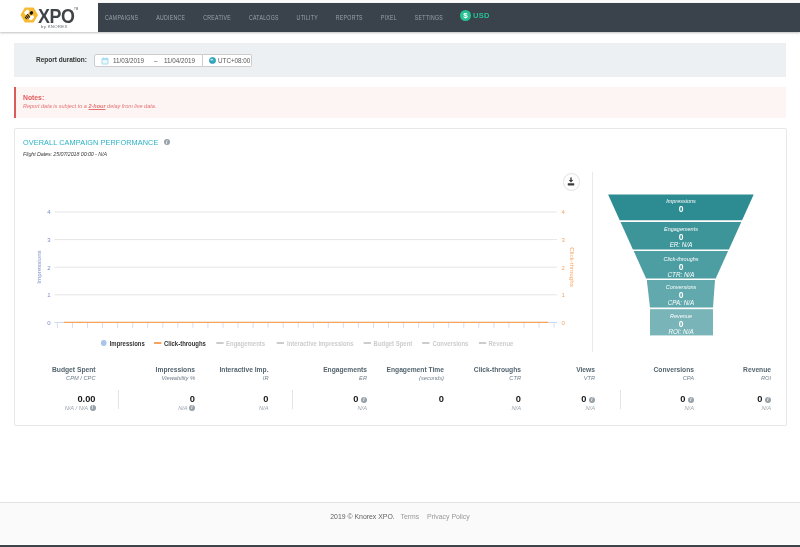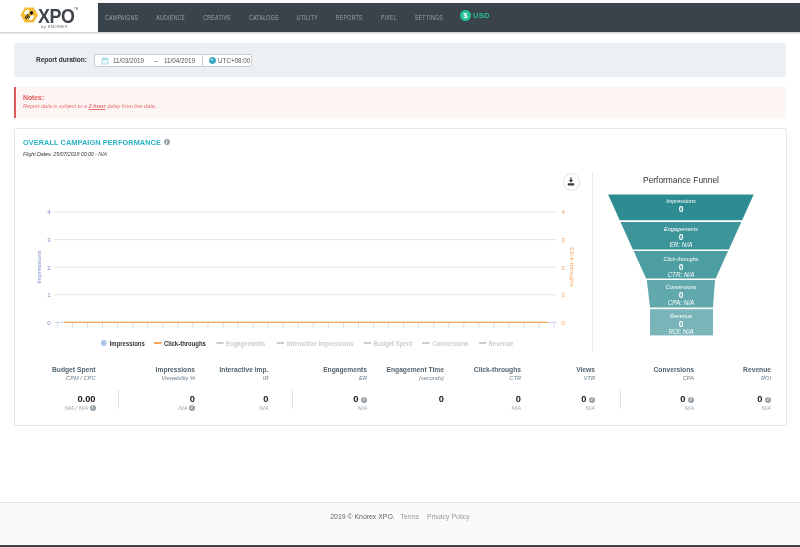--- a/index.html
+++ b/index.html
@@ -70,21 +70,21 @@
     <path d="M8 .5a7.5 7.5 0 0 0 0 15 7.5 7.5 0 0 0 0-15zm0 2a5.5 5.5 0 0 1 0 11z" fill="#2a93a8" opacity="0.5"></path>
     <ellipse cx="6" cy="6" rx="3" ry="2.2" fill="#e8f6f9" opacity="0.85"></ellipse>
   </svg>
   <div class="abs" style="left:218px;top:57px;font-size:6.3px;color:#555;">UTC+08:00</div>
 
   <div class="abs" style="left:14px;top:86.7px;width:772px;height:31px;background:#fdf4f4;border-left:2.5px solid #dd5a5a;"></div>
   <div class="abs" style="left:23px;top:93.5px;font-size:6.8px;font-weight:bold;color:#e35c5c;">Notes:</div>
   <div class="abs" style="left:23px;top:102.5px;font-size:5.5px;font-style:italic;color:#e57272;">Report data is subject to a <span style="font-weight:bold;text-decoration:underline;">2-hour</span> delay from live data.</div>
 
   <div class="abs" style="left:14px;top:128px;width:772.7px;height:298px;background:#fff;border:1px solid #e7e7e7;border-radius:2px;"></div>
-  <div class="abs" style="left:23px;top:138px;font-size:7.3px;font-weight:bold;color:#29b2c4;letter-spacing:0.1px;text-align:center;">OVERALL CAMPAIGN PERFORMANCE</div>
+  <div class="abs" style="left:23px;top:138px;font-size:7.3px;font-weight:normal;color:#29b2c4;letter-spacing:0.1px;text-align:center;">OVERALL CAMPAIGN PERFORMANCE</div>
   <div class="abs" style="left:163.5px;top:138.5px;width:6.5px;height:6.5px;border-radius:50%;background:#97a1a8;color:#fff;font-size:5px;font-weight:bold;font-style:italic;text-align:center;line-height:6.5px;">i</div>
   <div class="abs" style="left:23px;top:151px;font-size:5.4px;letter-spacing:-0.1px;font-style:italic;color:#3c3c3c;">Flight Dates: 25/07/2018 00:00 - N/A</div>
 
   <div class="abs" style="left:592px;top:172px;width:1px;height:180px;background:#e9e9e9;"></div>
 
 
   <div class="abs" style="left:562.5px;top:173px;width:17.5px;height:17.5px;border-radius:50%;background:#fdfdfd;border:1px solid #e2e2e2;"></div>
   <svg class="abs" style="left:567px;top:177px;" width="8" height="9" viewBox="0 0 16 18">
     <rect x="6.6" y="1" width="2.8" height="5" fill="#3a3a3a"></rect>
     <polygon points="3.5,6 12.5,6 8,11 " fill="#3a3a3a"></polygon>
@@ -168,21 +168,20 @@
     <span style="margin-left:13px;width:8px;height:1.4px;background:#ccc;display:inline-block;"></span>
     <span style="margin-left:3px;font-weight:bold;color:#ccc;">Interactive Impressions</span>
     <span style="margin-left:11px;width:8px;height:1.4px;background:#ccc;display:inline-block;"></span>
     <span style="margin-left:3px;font-weight:bold;color:#ccc;">Budget Spent</span>
     <span style="margin-left:11px;width:8px;height:1.4px;background:#ccc;display:inline-block;"></span>
     <span style="margin-left:3px;font-weight:bold;color:#ccc;">Conversions</span>
     <span style="margin-left:11px;width:8px;height:1.4px;background:#ccc;display:inline-block;"></span>
     <span style="margin-left:3px;font-weight:bold;color:#ccc;">Revenue</span>
   </div>
 
-  <div class="abs" style="left:592px;top:174.5px;width:190px;text-align:center;font-size:8.4px;color:#333;"><span style="position:relative;left:-6px;">Performance Funnel</span></div>
   <svg class="abs" style="left:600px;top:190px;" width="165" height="150" viewBox="0 0 165 150">
 
     <polygon points="8.1,4.6 153.7,4.6 142.1,30.3 19.7,30.3" fill="#2d8c91"></polygon>
     <polygon points="20.5,31.9 141.3,31.9 128.9,59.4 32.9,59.4" fill="#3d959a"></polygon>
     <polygon points="33.7,61 128.1,61 115.7,88.5 46.1,88.5" fill="#4d9ea3"></polygon>
     <polygon points="46.8,90.1 115.0,90.1 113,117.6 50,117.6" fill="#62a9ad"></polygon>
     <rect x="50" y="119.2" width="63" height="26.2" fill="#79b4b8"></rect>
     <g fill="#ffffff" text-anchor="middle" font-family="Liberation Sans, sans-serif">
       <text x="81" y="12.5" font-size="5.5" font-style="italic">Impressions</text>
       <text x="81" y="21.5" font-size="8.5" font-weight="bold">0</text>

